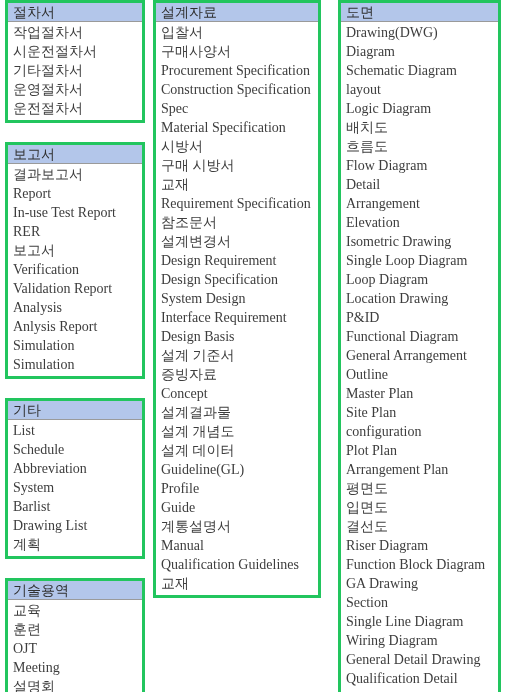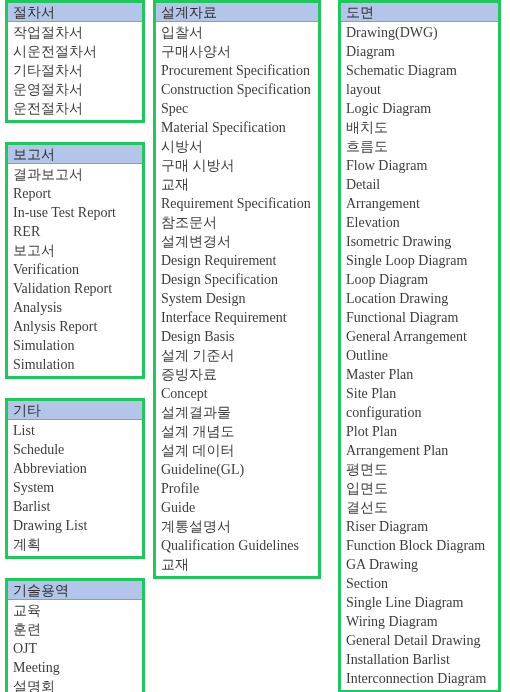--- a/index.html
+++ b/index.html
@@ -138,20 +138,21 @@
           <div class="list-item">설계 기준서</div>
           <div class="list-item">증빙자료</div>
           <div class="list-item">Concept</div>
           <div class="list-item">설계결과물</div>
           <div class="list-item">설계 개념도</div>
           <div class="list-item">설계 데이터</div>
           <div class="list-item">Guideline(GL)</div>
           <div class="list-item">Profile</div>
           <div class="list-item">Guide</div>
           <div class="list-item">계통설명서</div>
+          <div class="list-item">Manual</div>
           <div class="list-item">Qualification Guidelines</div>
           <div class="list-item">교재</div>
         </div>
       </div>
     </div>
     <div class="column" id="col-drawings">
       <div class="list-box">
         <div class="list-header">도면</div>
         <div class="list-items">
           <div class="list-item">Drawing(DWG)</div>
@@ -162,36 +163,37 @@
           <div class="list-item">배치도</div>
           <div class="list-item">흐름도</div>
           <div class="list-item">Flow Diagram</div>
           <div class="list-item">Detail</div>
           <div class="list-item">Arrangement</div>
           <div class="list-item">Elevation</div>
           <div class="list-item">Isometric Drawing</div>
           <div class="list-item">Single Loop Diagram</div>
           <div class="list-item">Loop Diagram</div>
           <div class="list-item">Location Drawing</div>
+          <div class="list-item">P&amp;ID</div>
           <div class="list-item">Functional Diagram</div>
           <div class="list-item">General Arrangement</div>
           <div class="list-item">Outline</div>
           <div class="list-item">Master Plan</div>
           <div class="list-item">Site Plan</div>
           <div class="list-item">configuration</div>
           <div class="list-item">Plot Plan</div>
           <div class="list-item">Arrangement Plan</div>
           <div class="list-item">평면도</div>
           <div class="list-item">입면도</div>
           <div class="list-item">결선도</div>
           <div class="list-item">Riser Diagram</div>
           <div class="list-item">Function Block Diagram</div>
           <div class="list-item">GA Drawing</div>
           <div class="list-item">Section</div>
           <div class="list-item">Single Line Diagram</div>
           <div class="list-item">Wiring Diagram</div>
           <div class="list-item">General Detail Drawing</div>
-          <div class="list-item">Installation Barlist</div>
+          <div class="list-item">Qualification Detail</div>
           <div class="list-item">Interconnection Diagram</div>
         </div>
       </div>
     </div>
   </div>
 
 </body></html>

